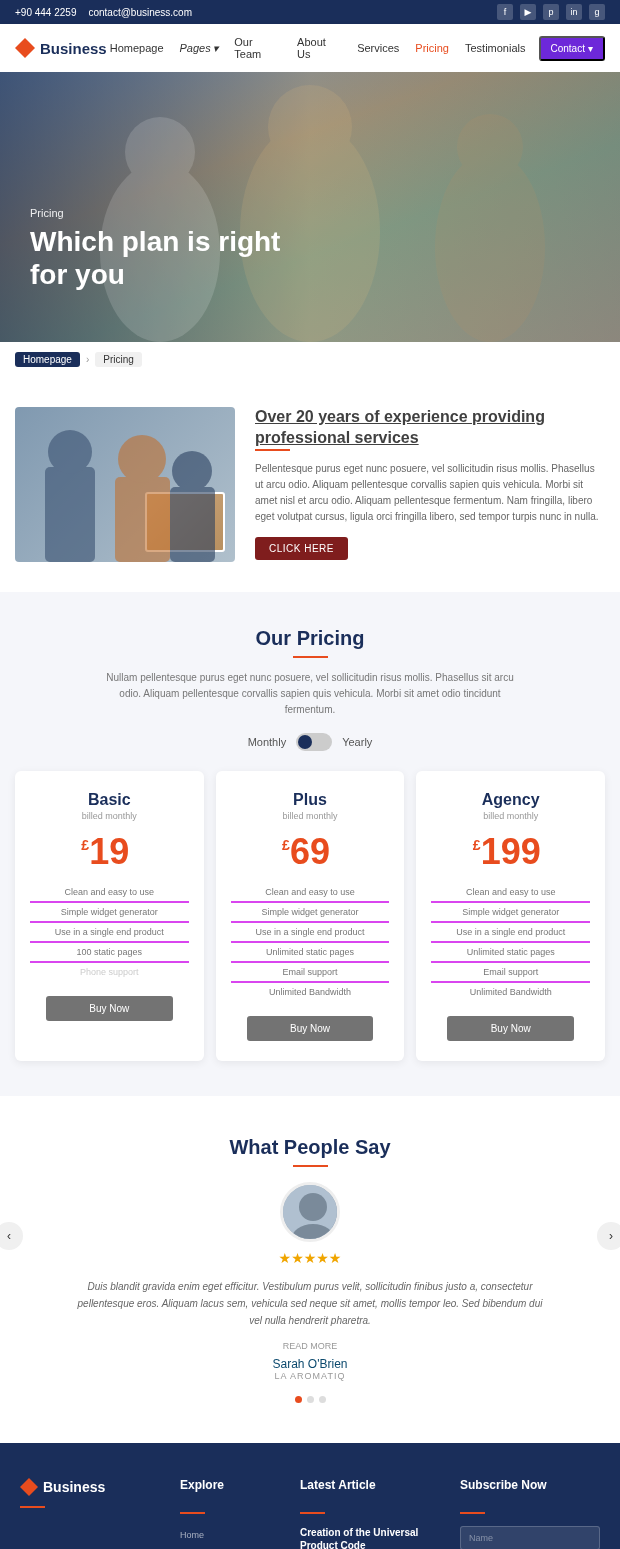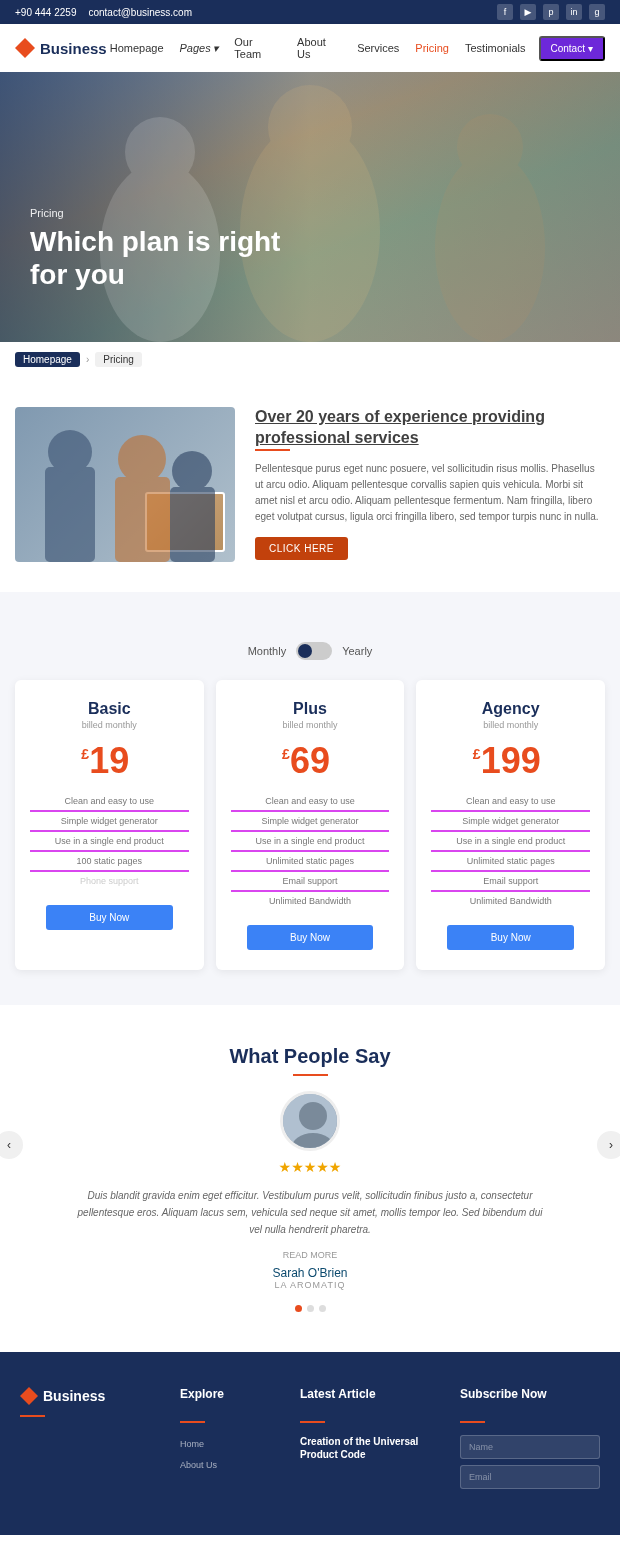--- a/index.html
+++ b/index.html
@@ -35,21 +35,21 @@
 
     
     .about-section { padding: 30px 15px; display: flex; gap: 20px; align-items: flex-start; }
     .about-image { width: 220px; min-width: 220px; height: 155px; border-radius: 4px; overflow: hidden; position: relative; background: #c8d0d8; }
     .about-img-main { width: 100%; height: 100%; background: linear-gradient(135deg, #8099b0 0%, #b0c0cc 100%); }
     .about-img-overlay { position: absolute; bottom: 10px; right: 10px; width: 80px; height: 60px; background: linear-gradient(135deg, #d0aa80 0%, #b89060 100%); border-radius: 3px; border: 2px solid #fff; }
     .about-content { flex: 1; }
     .about-title { font-size: 16px; font-weight: 700; color: #404040; margin-bottom: 0; line-height: 1.3; text-decoration: underline; }
     .about-underline { width: 35px; height: 2px; background: #e84c1e; margin-bottom: 10px; }
     .about-text { font-size: 10px; color: #666; line-height: 1.6; margin-bottom: 12px; }
-    .click-here-btn { background: #c2410c; color: #fff; border: none; padding: 6px 14px; font-size: 10px; border-radius: 3px; cursor: pointer; letter-spacing: 0.5px; }
+    .click-here-btn { background: #7f1d1d; color: #fff; border: none; padding: 6px 14px; font-size: 10px; border-radius: 3px; cursor: pointer; letter-spacing: 0.5px; }
 
     
     .pricing-section { background: #f5f6fa; padding: 35px 15px; }
     .section-header { text-align: center; margin-bottom: 15px; }
     .section-title { font-size: 20px; font-weight: 700; color: #1a2e5a; margin-bottom: 6px; }
     .section-underline { width: 35px; height: 2px; background: #e84c1e; margin: 0 auto 12px; }
     .section-desc { font-size: 10px; color: #777; line-height: 1.6; max-width: 420px; margin: 0 auto; }
 
     
     .toggle-row { display: flex; justify-content: center; align-items: center; gap: 10px; margin: 15px 0 20px; font-size: 11px; color: #555; }
@@ -60,21 +60,21 @@
     .pricing-cards { display: flex; gap: 12px; justify-content: center; }
     .pricing-card { background: #fff; border-radius: 6px; padding: 20px 15px; flex: 1; text-align: center; box-shadow: 0 2px 8px rgba(0,0,0,0.07); }
     .card-name { font-size: 16px; font-weight: 700; color: #1a2e5a; margin-bottom: 2px; }
     .card-period { font-size: 9px; color: #999; margin-bottom: 10px; }
     .card-price { font-size: 36px; font-weight: 700; color: #e84c1e; position: relative; display: inline-block; margin-bottom: 10px; }
     .card-price sup { font-size: 14px; position: absolute; top: 6px; left: -8px; }
     .card-features { list-style: none; margin-bottom: 15px; }
     .card-features li { font-size: 9px; color: #777; padding: 4px 0; border-bottom: 2px solid #d946ef; }
     .card-features li:last-child { border-bottom: none; }
     .card-features li.disabled { color: #ccc; }
-    .buy-btn { background: #3b82f6; color: #fff; border: none; padding: 7px 20px; border-radius: 3px; font-size: 10px; cursor: pointer; width: 80%; }
+    .buy-btn { background: #737373; color: #fff; border: none; padding: 7px 20px; border-radius: 3px; font-size: 10px; cursor: pointer; width: 80%; }
 
     
     .testimonials-section { padding: 40px 15px; background: #fff; }
     .testimonial-content { text-align: center; max-width: 480px; margin: 0 auto; position: relative; }
     .testimonial-nav { position: absolute; top: 40px; left: -20px; width: 28px; height: 28px; background: #f0f0f0; border-radius: 50%; display: flex; align-items: center; justify-content: center; cursor: pointer; font-size: 12px; }
     .testimonial-nav-right { left: auto; right: -20px; }
     .avatar-circle { width: 60px; height: 60px; border-radius: 50%; background: linear-gradient(135deg, #b0c0cc 0%, #7a8a9a 100%); margin: 0 auto 8px; overflow: hidden; border: 3px solid #eee; }
     .stars { color: #f0a500; font-size: 14px; margin-bottom: 12px; }
     .testimonial-text { font-size: 10px; color: #666; line-height: 1.7; font-style: italic; margin-bottom: 12px; }
     .testimonial-read-more { font-size: 9px; color: #999; margin-bottom: 6px; }
@@ -190,20 +190,25 @@
   </div>
   <div class="about-content">
     <div class="about-title">Over 20 years of experience providing professional services</div>
     <div class="about-underline"></div>
     <p class="about-text">Pellentesque purus eget nunc posuere, vel sollicitudin risus mollis. Phasellus ut arcu odio. Aliquam pellentesque corvallis sapien quis vehicula. Morbi sit amet nisl et arcu odio. Aliquam pellentesque fermentum. Nam fringilla, libero eget volutpat cursus, ligula orci fringilla libero, sed tempor turpis nunc in nulla.</p>
     <button class="click-here-btn">CLICK HERE</button>
   </div>
 </div>
 
 <div class="pricing-section">
+  <div class="section-header">
+    <div class="section-title">Our Pricing</div>
+    <div class="section-underline"></div>
+    <p class="section-desc">Nullam pellentesque purus eget nunc posuere, vel sollicitudin risus mollis. Phasellus sit arcu odio. Aliquam pellentesque corvallis sapien quis vehicula. Morbi sit amet odio tincidunt fermentum.</p>
+  </div>
   <div class="toggle-row">
     <span>Monthly</span>
     <div class="toggle-switch">
       <div class="toggle-knob"></div>
     </div>
     <span>Yearly</span>
   </div>
   <div class="pricing-cards">
 
     <div class="pricing-card">

